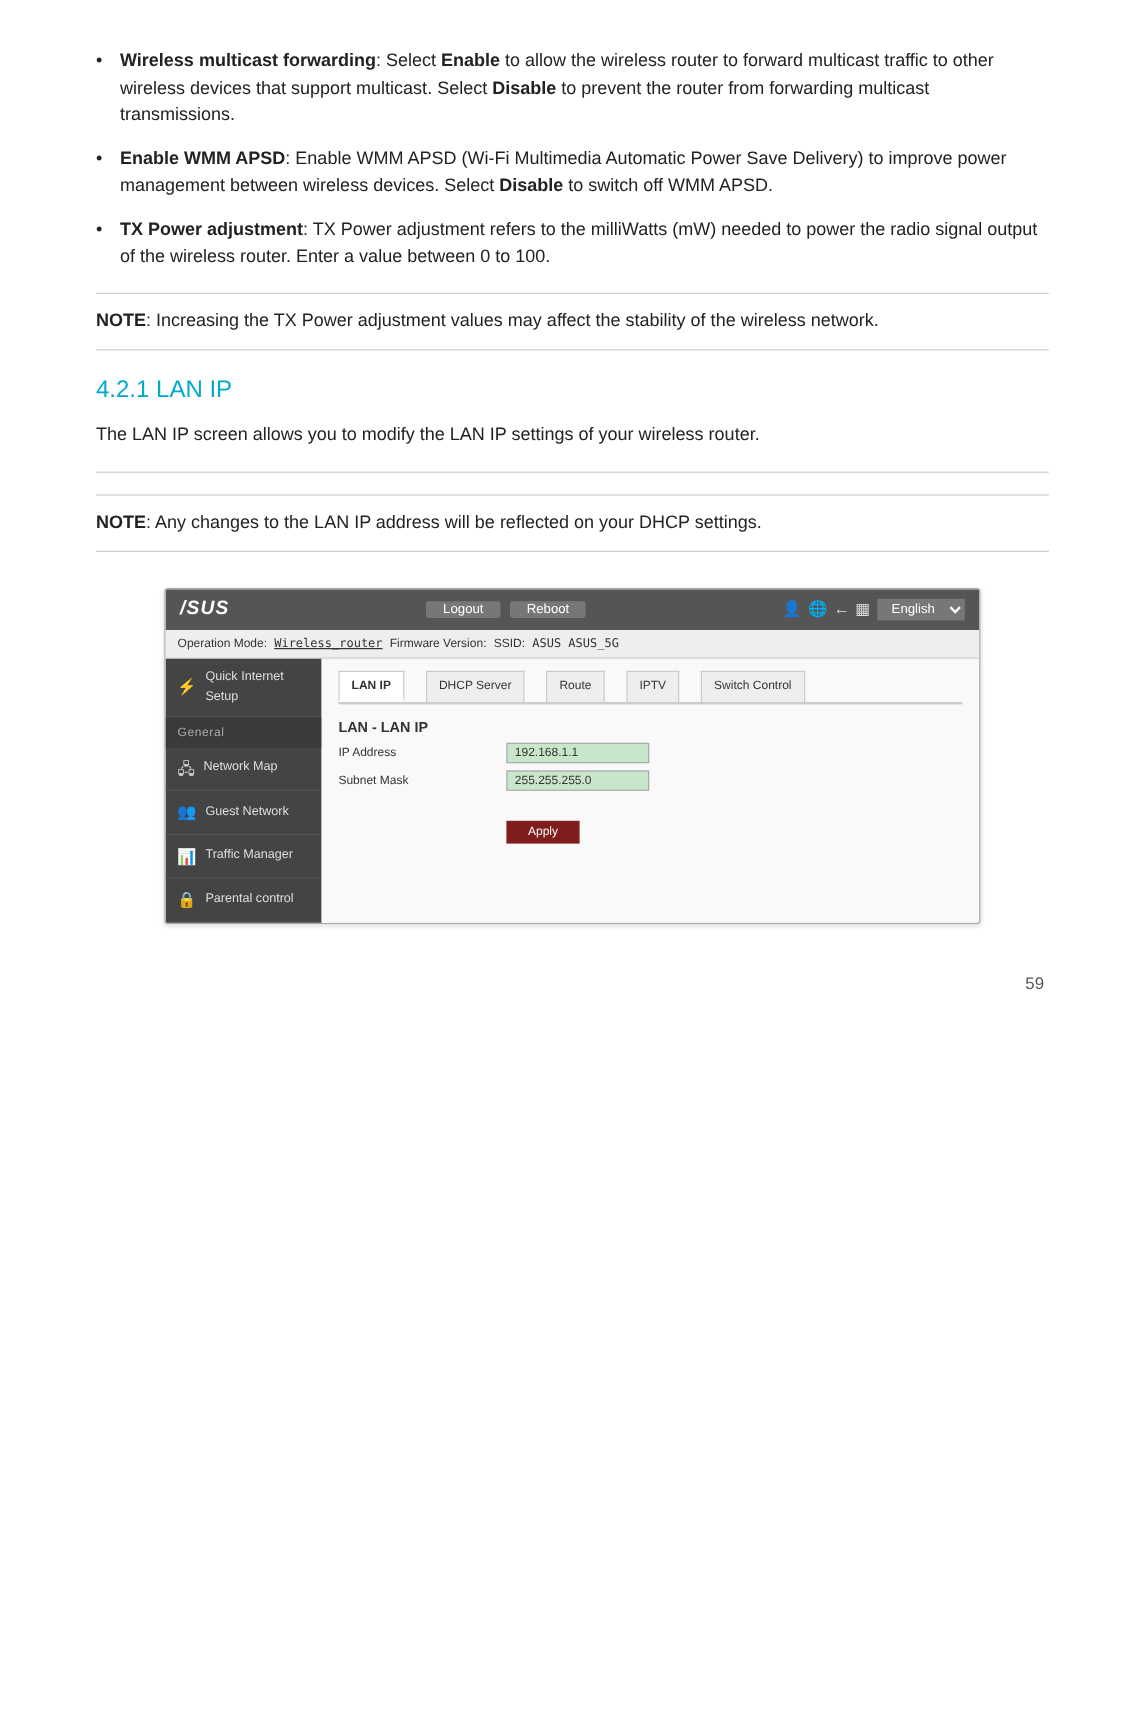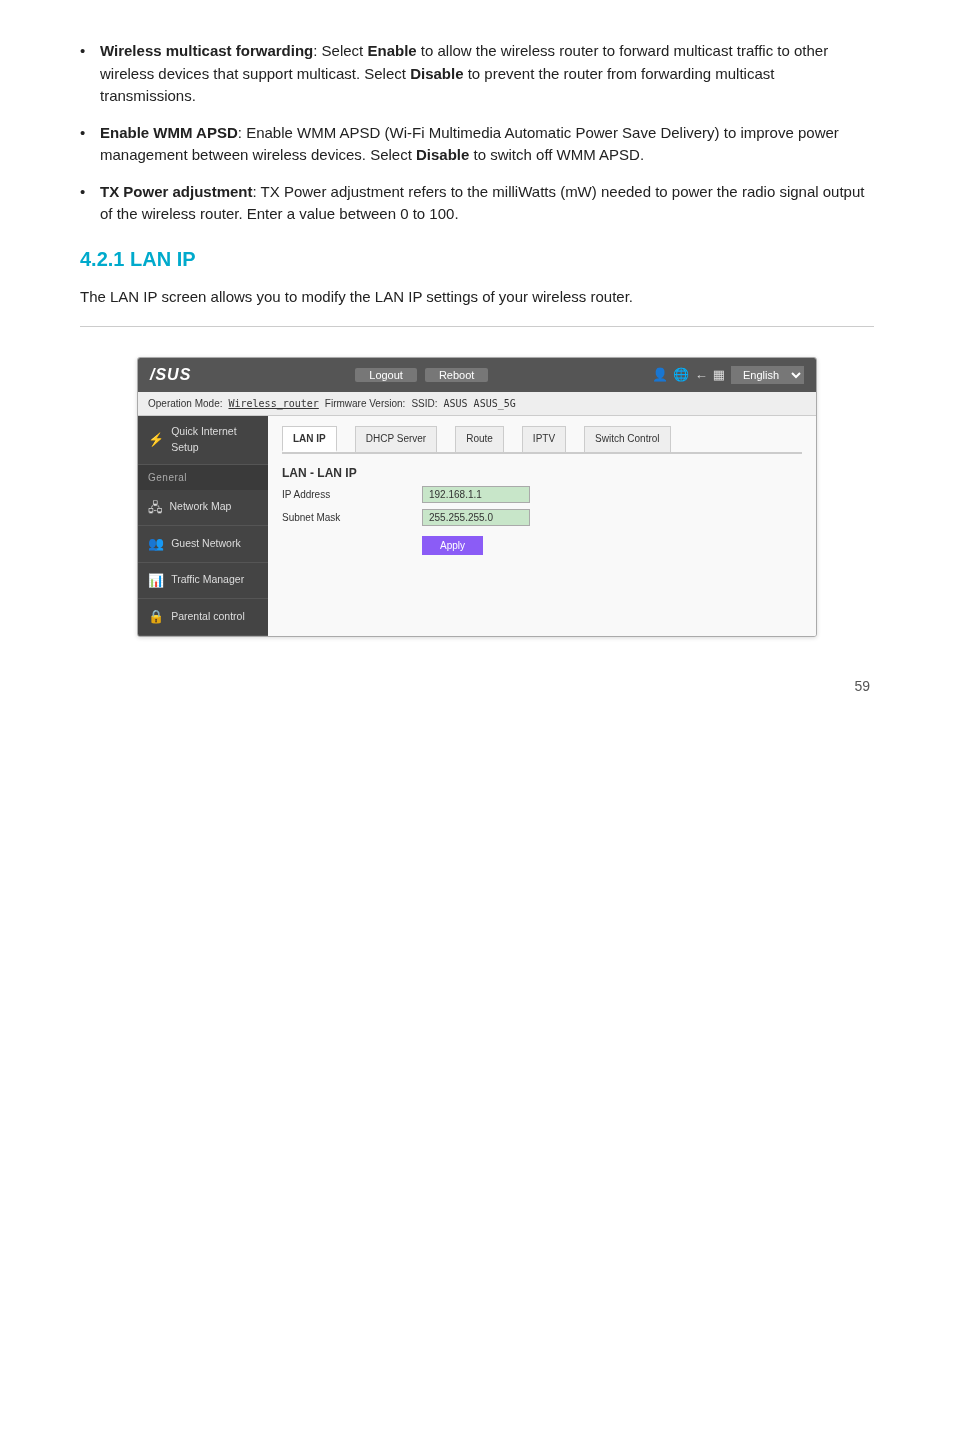--- a/index.html
+++ b/index.html
@@ -43,21 +43,21 @@
     }
     .section-heading {
       color: #00aacc;
       font-size: 32px;
       font-weight: bold;
       margin: 36px 0 10px 0;
     }
     .sub-heading {
       color: #00aacc;
       font-size: 20px;
-      font-weight: bold;
+      font-weight: normal;
       margin: 18px 0 12px 0;
     }
     .body-text {
       font-size: 15px;
       margin-bottom: 14px;
     }
     hr.divider {
       border: none;
       border-top: 1px solid #ccc;
       margin: 18px 0;
@@ -198,31 +198,31 @@
     .form-label {
       width: 130px;
       font-size: 10px;
       color: #333;
     }
     .form-input {
       background: #c8e6c9;
       border: 1px solid #aaa;
       padding: 2px 6px;
       font-size: 10px;
-      width: 108px;
+      width: 119px;
       color: #333;
     }
     .apply-btn {
-      background: #8b5cf6;
+      background: #7f1d1d;
       color: #fff;
       border: none;
       padding: 4px 18px;
       font-size: 10px;
       cursor: pointer;
-      margin-top: 4px;
+      margin-top: 19px;
       margin-left: 140px;
     }
     .page-number {
       position: absolute;
       bottom: 30px;
       right: 84px;
       font-size: 14px;
       color: #555;
     }
     .topbar-icons {
@@ -245,28 +245,38 @@
       <strong>Wireless multicast forwarding</strong><span>:  Select </span><strong>Enable</strong><span> to allow the wireless router to forward multicast traffic to other wireless devices that support multicast. Select </span><strong>Disable</strong><span> to prevent the router from forwarding multicast transmissions.</span>
     </li>
     <li>
       <strong>Enable WMM APSD</strong><span>:  Enable WMM APSD (Wi-Fi Multimedia Automatic Power Save Delivery) to improve power management between wireless devices. Select </span><strong>Disable</strong><span> to switch off WMM APSD.</span>
     </li>
     <li>
       <strong>TX Power adjustment</strong><span>:  TX Power adjustment refers to the milliWatts (mW) needed to power the radio signal output of the wireless router. Enter a value between 0 to 100.</span>
     </li>
   </ul>
 
+  <div class="note-box">
+    <p>
+      <strong>NOTE</strong><span>:  Increasing the TX Power adjustment values may affect the stability of the wireless network.</span>
+    </p>
+  </div>
 
 
   <h3 class="sub-heading">4.2.1  LAN IP</h3>
 
   <p class="body-text">The LAN IP screen allows you to modify the LAN IP settings of your wireless router.</p>
 
   <hr class="divider">
 
+  <div class="note-box">
+    <p>
+      <strong>NOTE</strong><span>:  Any changes to the LAN IP address will be reflected on your DHCP settings.</span>
+    </p>
+  </div>
 
   <div class="router-ui">
 
     <div class="router-topbar">
       <span class="router-logo">/SUS</span>
       <div class="router-topbar-center">
         <button class="router-topbar-btn">Logout</button>
         <button class="router-topbar-btn">Reboot</button>
       </div>
       <div class="router-topbar-right">

